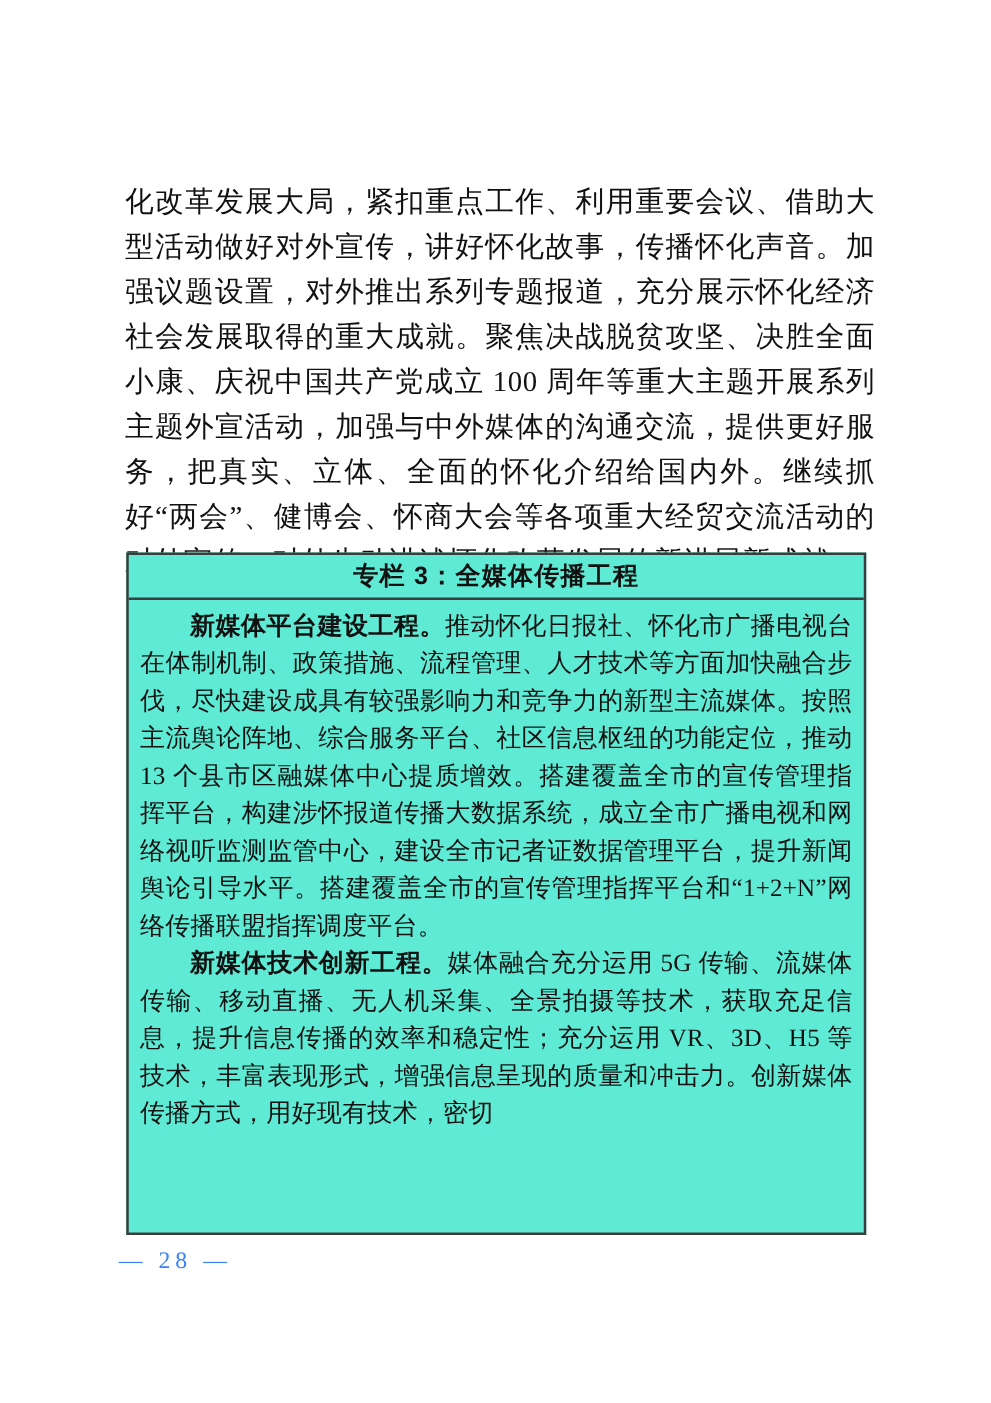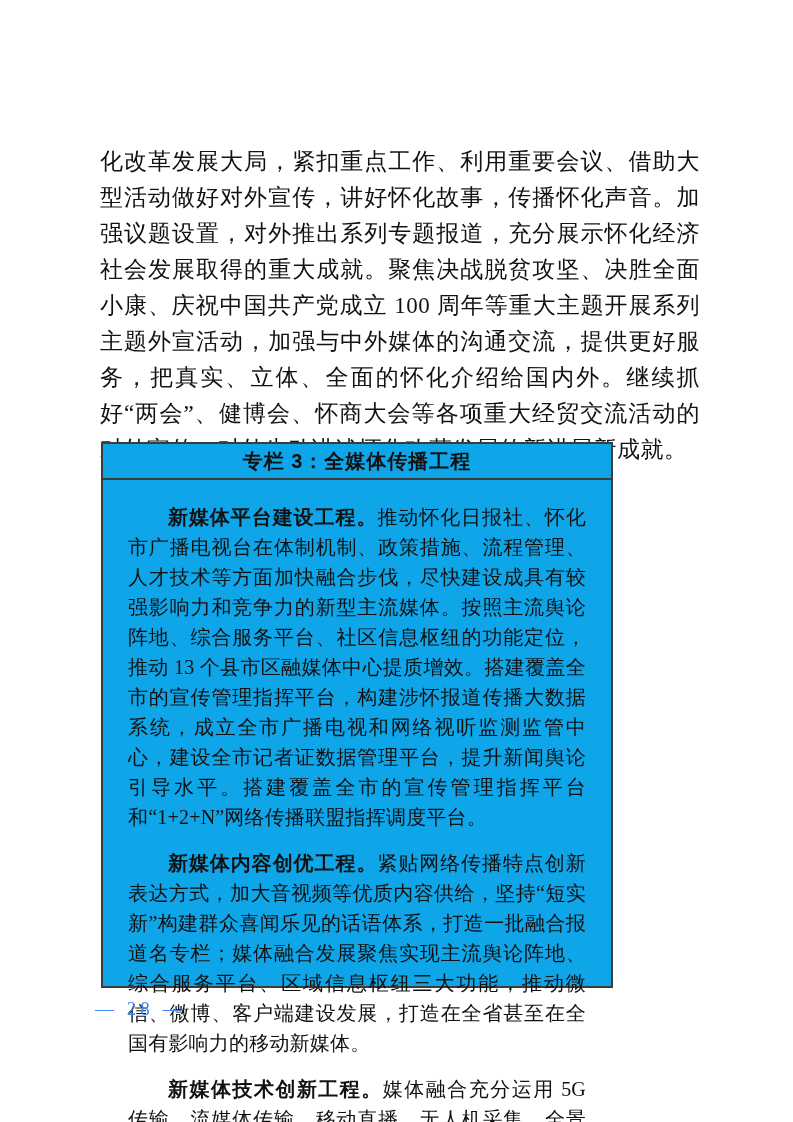--- a/index.html
+++ b/index.html
@@ -24,46 +24,46 @@
     font-size: 23px;
     line-height: 36px;
     text-align: justify;
     text-justify: inter-character;
     letter-spacing: 0.5px;
   }
   .panel {
     position: absolute;
     left: 101px;
     top: 442px;
-    width: 512px;
+    width: 592px;
     height: 546px;
     border: 2px solid #3c3c3c;
     box-sizing: border-box;
-    background: #0ea5e9;
+    background: #5eead4;
   }
   .panel-title {
     height: 34px;
     line-height: 34px;
     border-bottom: 2px solid #3c3c3c;
     text-align: center;
     font-family: "Liberation Sans", "DejaVu Sans", sans-serif;
     font-weight: 700;
     font-size: 20px;
     letter-spacing: 1px;
   }
   .panel-body {
     padding: 6px 9px 0 9px;
     font-size: 20px;
     line-height: 30px;
     text-align: justify;
     text-justify: inter-character;
     letter-spacing: 0.2px;
   }
   .panel-para {
-    margin: 16px;
+    margin: 0;
     text-indent: 2em;
   }
   .panel-para .lead {
     font-family: "Liberation Sans", "DejaVu Sans", sans-serif;
     font-weight: 700;
   }
   .footer {
     position: absolute;
     left: 95px;
     top: 998px;
@@ -76,20 +76,19 @@
 <body>
 
 <div class="page">
 
   <div class="body-text">化改革发展大局，紧扣重点工作、利用重要会议、借助大型活动做好对外宣传，讲好怀化故事，传播怀化声音。加强议题设置，对外推出系列专题报道，充分展示怀化经济社会发展取得的重大成就。聚焦决战脱贫攻坚、决胜全面小康、庆祝中国共产党成立 100 周年等重大主题开展系列主题外宣活动，加强与中外媒体的沟通交流，提供更好服务，把真实、立体、全面的怀化介绍给国内外。继续抓好“两会”、健博会、怀商大会等各项重大经贸交流活动的对外宣传，对外生动讲述怀化改革发展的新进展新成就。</div>
 
   <div class="panel">
     <div class="panel-title">专栏 3：全媒体传播工程</div>
     <div class="panel-body">
       <p class="panel-para"><span class="lead">新媒体平台建设工程。</span><span>推动怀化日报社、怀化市广播电视台在体制机制、政策措施、流程管理、人才技术等方面加快融合步伐，尽快建设成具有较强影响力和竞争力的新型主流媒体。按照主流舆论阵地、综合服务平台、社区信息枢纽的功能定位，推动 13 个县市区融媒体中心提质增效。搭建覆盖全市的宣传管理指挥平台，构建涉怀报道传播大数据系统，成立全市广播电视和网络视听监测监管中心，建设全市记者证数据管理平台，提升新闻舆论引导水平。搭建覆盖全市的宣传管理指挥平台和“1+2+N”网络传播联盟指挥调度平台。</span></p>
-      <p class="panel-para"><span class="lead">新媒体内容创优工程。</span><span>紧贴网络传播特点创新表达方式，加大音视频等优质内容供给，坚持“短实新”构建群众喜闻乐见的话语体系，打造一批融合报道名专栏；媒体融合发展聚焦实现主流舆论阵地、综合服务平台、区域信息枢纽三大功能，推动微信、微博、客户端建设发展，打造在全省甚至在全国有影响力的移动新媒体。</span></p>
       <p class="panel-para"><span class="lead">新媒体技术创新工程。</span><span>媒体融合充分运用 5G 传输、流媒体传输、移动直播、无人机采集、全景拍摄等技术，获取充足信息，提升信息传播的效率和稳定性；充分运用 VR、3D、H5 等技术，丰富表现形式，增强信息呈现的质量和冲击力。创新媒体传播方式，用好现有技术，密切</span></p>
     </div>
   </div>
 
   <div class="footer">— 28 —</div>
 
 </div>
 
 </body></html>

